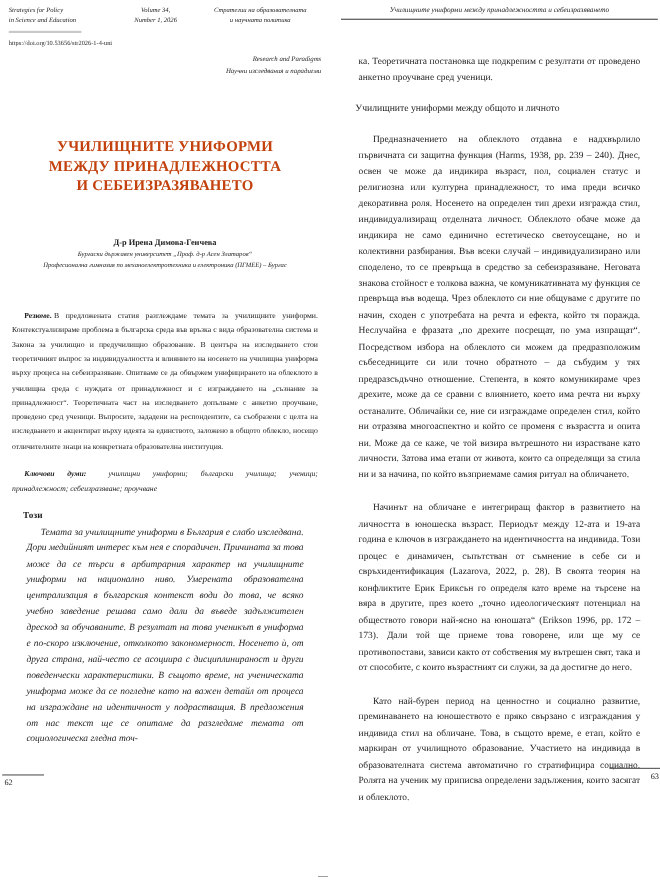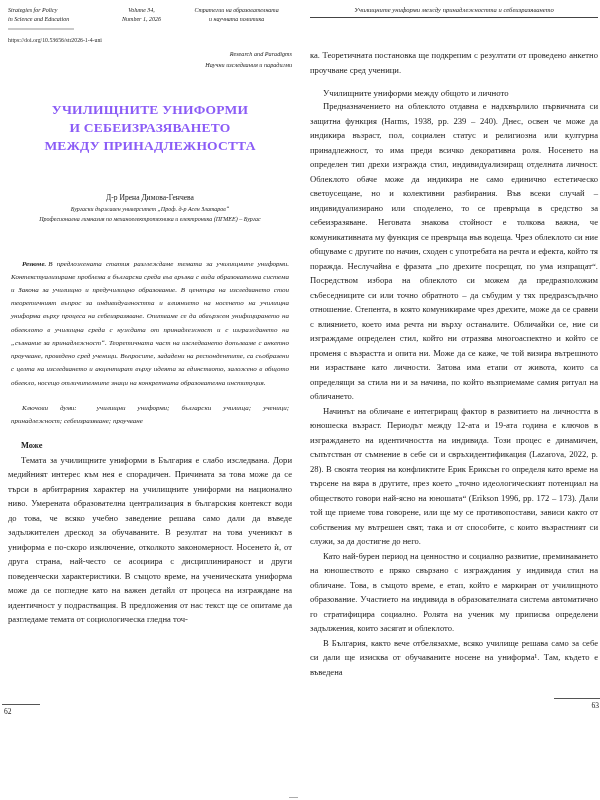--- a/index.html
+++ b/index.html
@@ -16,34 +16,34 @@
 
   
   .jheader { display:flex; font-size:6px; line-height:1.55; font-style:italic; color:#222; }
   .jh-col1 { width:33%; text-align:left; }
   .jh-col2 { width:28%; text-align:center; }
   .jh-col3 { width:39%; text-align:center; }
   .smudge { width:66px; height:2px; background:#c9c9c9; margin-top:3px; }
   .doi { font-size:5.8px; margin-top:7px; font-style:normal; color:#2a2a2a; }
   .rubric { font-size:6.2px; font-style:italic; text-align:right; line-height:1.9; margin-top:5px; }
 
-  .title { margin-top:30px; text-align:center; font-weight:bold; font-size:13.5px; line-height:18px; letter-spacing:0.2px; color:#8b5cf6; }
+  .title { margin-top:53px; text-align:center; font-weight:bold; font-size:13.5px; line-height:18px; letter-spacing:0.2px; color:#c2410c; }
 
   .authors { margin-top:37px; text-align:center; }
-  .author-name { font-size:7.6px; font-weight:normal; line-height:1.6; }
+  .author-name { font-size:7.6px; font-weight:bold; line-height:1.6; }
   .affiliation { font-size:6px; font-style:italic; line-height:1.7; }
 
-  .abstract { margin-top:33px; padding:0 3px; font-size:7px; line-height:13.2px; text-align:justify; text-indent:11px;font-style:italic; }
+  .abstract { margin-top:33px; padding:0 3px; font-size:7px; line-height:13.2px; text-align:justify; text-indent:11px; }
   .abstract b { margin-right:2px; }
   .keywords { margin-top:12px; padding:0 3px; font-size:7px; line-height:13px; text-align:justify; text-indent:11px; font-style:italic; }
-  .kw-label { margin-right:20px; }
+  .kw-label { margin-right:20px;font-weight:bold; }
 
   .h-uvod { margin-top:13px; font-size:8.4px; font-weight:bold; text-indent:13px; }
-  .body-par { font-size:8.6px; line-height:14.5px; text-align:justify; text-indent:13px; margin:0; }
-  .intro { margin-top:3px; }
+  .body-par { font-size:8.6px; line-height:14.5px; text-align:justify; text-indent:13px; margin:16px; }
+  .intro { margin-top:3px;font-style:italic; }
 
   .footer-left { position:absolute; left:-6px; top:698px; }
   .rule { width:38px; border-top:1px solid #555; }
   .pagenum { font-size:7.5px; margin-top:2px; padding-left:2px; color:#222; }
 
   
   .running-head { font-size:6.6px; font-style:italic; text-align:center; padding:2px 0 4px 0; border-bottom:1px solid #444; color:#222; }
   .cont { margin-top:30px; text-indent:0; }
   .h-section { margin-top:11px; margin-bottom:1px; font-size:8.8px; font-weight:normal; text-indent:13px; }
   .footer-right { position:absolute; right:-2px; top:694px; }
@@ -75,60 +75,59 @@
 
   <div class="doi">https://doi.org/10.53656/str2026-1-4-uni</div>
 
   <div class="rubric">
     <div>Research and Paradigms</div>
     <div>Научни изследвания и парадигми</div>
   </div>
 
   <div class="title">
     <div>УЧИЛИЩНИТЕ УНИФОРМИ</div>
+    <div>МЕЖДУ ПРИНАДЛЕЖНОСТТА</div>
     <div>И СЕБЕИЗРАЗЯВАНЕТО</div>
-    <div>МЕЖДУ ПРИНАДЛЕЖНОСТТА</div>
   </div>
 
   <div class="authors">
     <div class="author-name">Д-р Ирена Димова-Генчева</div>
     <div class="affiliation">Бургаски държавен университет „Проф. д-р Асен Златаров“</div>
     <div class="affiliation">Професионална гимназия по механоелектротехника и електроника (ПГМЕЕ) – Бургас</div>
   </div>
 
   <p class="abstract">
     <b>Резюме.</b><span>В предложената статия разглеждаме темата за училищните униформи. Контекстуализираме проблема в българска среда във връзка с вида образователна система и Закона за училищно и предучилищно образование. В центъра на изследването стои теоретичният въпрос за индивидуалността и влиянието на носенето на училищна униформа върху процеса на себеизразяване. Опитваме се да обвържем унифицирането на облеклото в училищна среда с нуждата от принадлежност и с изграждането на „съзнание за принадлежност“. Теоретичната част на изследването допълваме с анкетно проучване, проведено сред ученици. Въпросите, зададени на респондентите, са съобразени с целта на изследването и акцентират върху идеята за единството, заложено в общото облекло, носещо отличителните знаци на конкретната образователна институция.</span>
   </p>
 
   <p class="keywords">
     <span class="kw-label">Ключови думи:</span><span>училищни униформи; български училища; ученици; принадлежност; себеизразяване; проучване</span>
   </p>
 
-  <div class="h-uvod">Може</div>
+  <div class="h-uvod">Този</div>
 
   <p class="body-par intro">Темата за училищните униформи в България е слабо изследвана. Дори медийният интерес към нея е спорадичен. Причината за това може да се търси в арбитрарния характер на училищните униформи на национално ниво. Умерената образователна централизация в българския контекст води до това, че всяко учебно заведение решава само дали да въведе задължителен дрескод за обучаваните. В резултат на това ученикът в униформа е по-скоро изключение, отколкото закономерност. Носенето ѝ, от друга страна, най-често се асоциира с дисциплинираност и други поведенчески характеристики. В същото време, на ученическата униформа може да се погледне като на важен детайл от процеса на изграждане на идентичност у подрастващия. В предложения от нас текст ще се опитаме да разгледаме темата от социологическа гледна точ-</p>
 
   <div class="footer-left">
     <div class="rule"></div>
     <div class="pagenum">62</div>
   </div>
 </div>
 
 <div class="page page-right">
 
   <div class="running-head">Училищните униформи между принадлежността и себеизразяването</div>
 
   <p class="body-par cont">ка. Теоретичната постановка ще подкрепим с резултати от проведено анкетно проучване сред ученици.</p>
 
   <div class="h-section">Училищните униформи между общото и личното</div>
 
   <p class="body-par">Предназначението на облеклото отдавна е надхвърлило първичната си защитна функция (Harms, 1938, pp. 239 – 240). Днес, освен че може да индикира възраст, пол, социален статус и религиозна или културна принадлежност, то има преди всичко декоративна роля. Носенето на определен тип дрехи изгражда стил, индивидуализиращ отделната личност. Облеклото обаче може да индикира не само единично естетическо светоусещане, но и колективни разбирания. Във всеки случай – индивидуализирано или споделено, то се превръща в средство за себеизразяване. Неговата знакова стойност е толкова важна, че комуникативната му функция се превръща във водеща. Чрез облеклото си ние общуваме с другите по начин, сходен с употребата на речта и ефекта, който тя поражда. Неслучайна е фразата „по дрехите посрещат, по ума изпращат“. Посредством избора на облеклото си можем да предразположим събеседниците си или точно обратното – да събудим у тях предразсъдъчно отношение. Степента, в която комуникираме чрез дрехите, може да се сравни с влиянието, което има речта ни върху останалите. Обличайки се, ние си изграждаме определен стил, който ни отразява многоаспектно и който се променя с възрастта и опита ни. Може да се каже, че той визира вътрешното ни израстване като личности. Затова има етапи от живота, които са определящи за стила ни и за начина, по който възприемаме самия ритуал на обличането.</p>
   <p class="body-par">Начинът на обличане е интегриращ фактор в развитието на личността в юношеска възраст. Периодът между 12-ата и 19-ата година е ключов в изграждането на идентичността на индивида. Този процес е динамичен, съпътстван от съмнение в себе си и свръхидентификация (Lazarova, 2022, p. 28). В своята теория на конфликтите Ерик Ериксън го определя като време на търсене на вяра в другите, през което „точно идеологическият потенциал на обществото говори най-ясно на юношата“ (Erikson 1996, pp. 172 – 173). Дали той ще приеме това говорене, или ще му се противопостави, зависи както от собствения му вътрешен свят, така и от способите, с които възрастният си служи, за да достигне до него.</p>
   <p class="body-par">Като най-бурен период на ценностно и социално развитие, преминаването на юношеството е пряко свързано с изграждания у индивида стил на обличане. Това, в същото време, е етап, който е маркиран от училищното образование. Участието на индивида в образователната система автоматично го стратифицира социално. Ролята на ученик му приписва определени задължения, които засягат и облеклото.</p>
-  <p class="body-par">В България, както вече отбелязахме, всяко училище решава само за себе си дали ще изисква от обучаваните носене на униформа¹. Там, където е въведена</p>
 
   <div class="footer-right">
     <div class="rule"></div>
     <div class="pagenum">63</div>
   </div>
 </div>
 
 <span class="artifact">—</span>
 
 </body></html>

